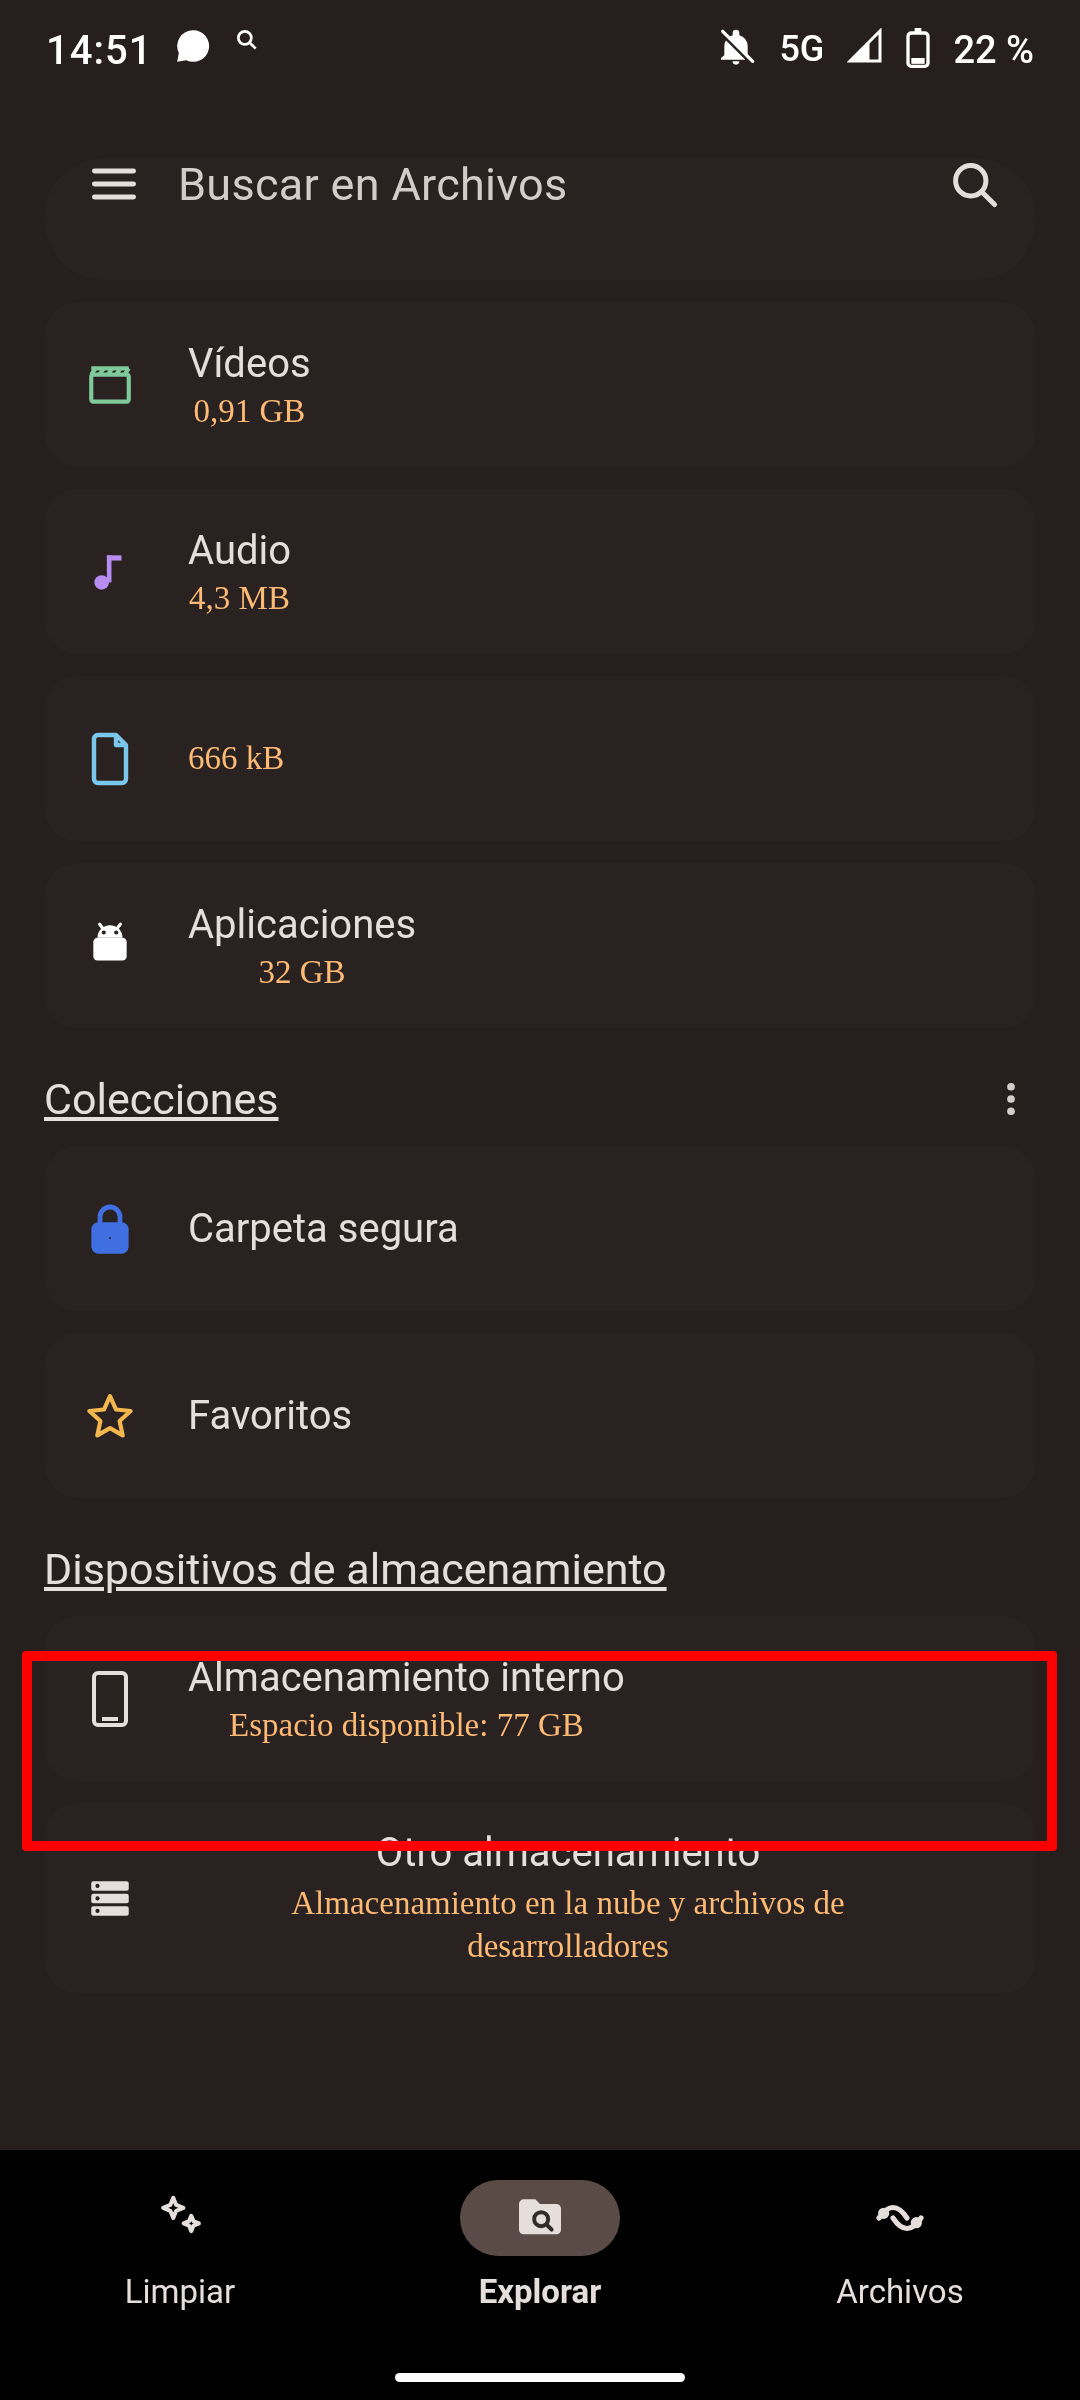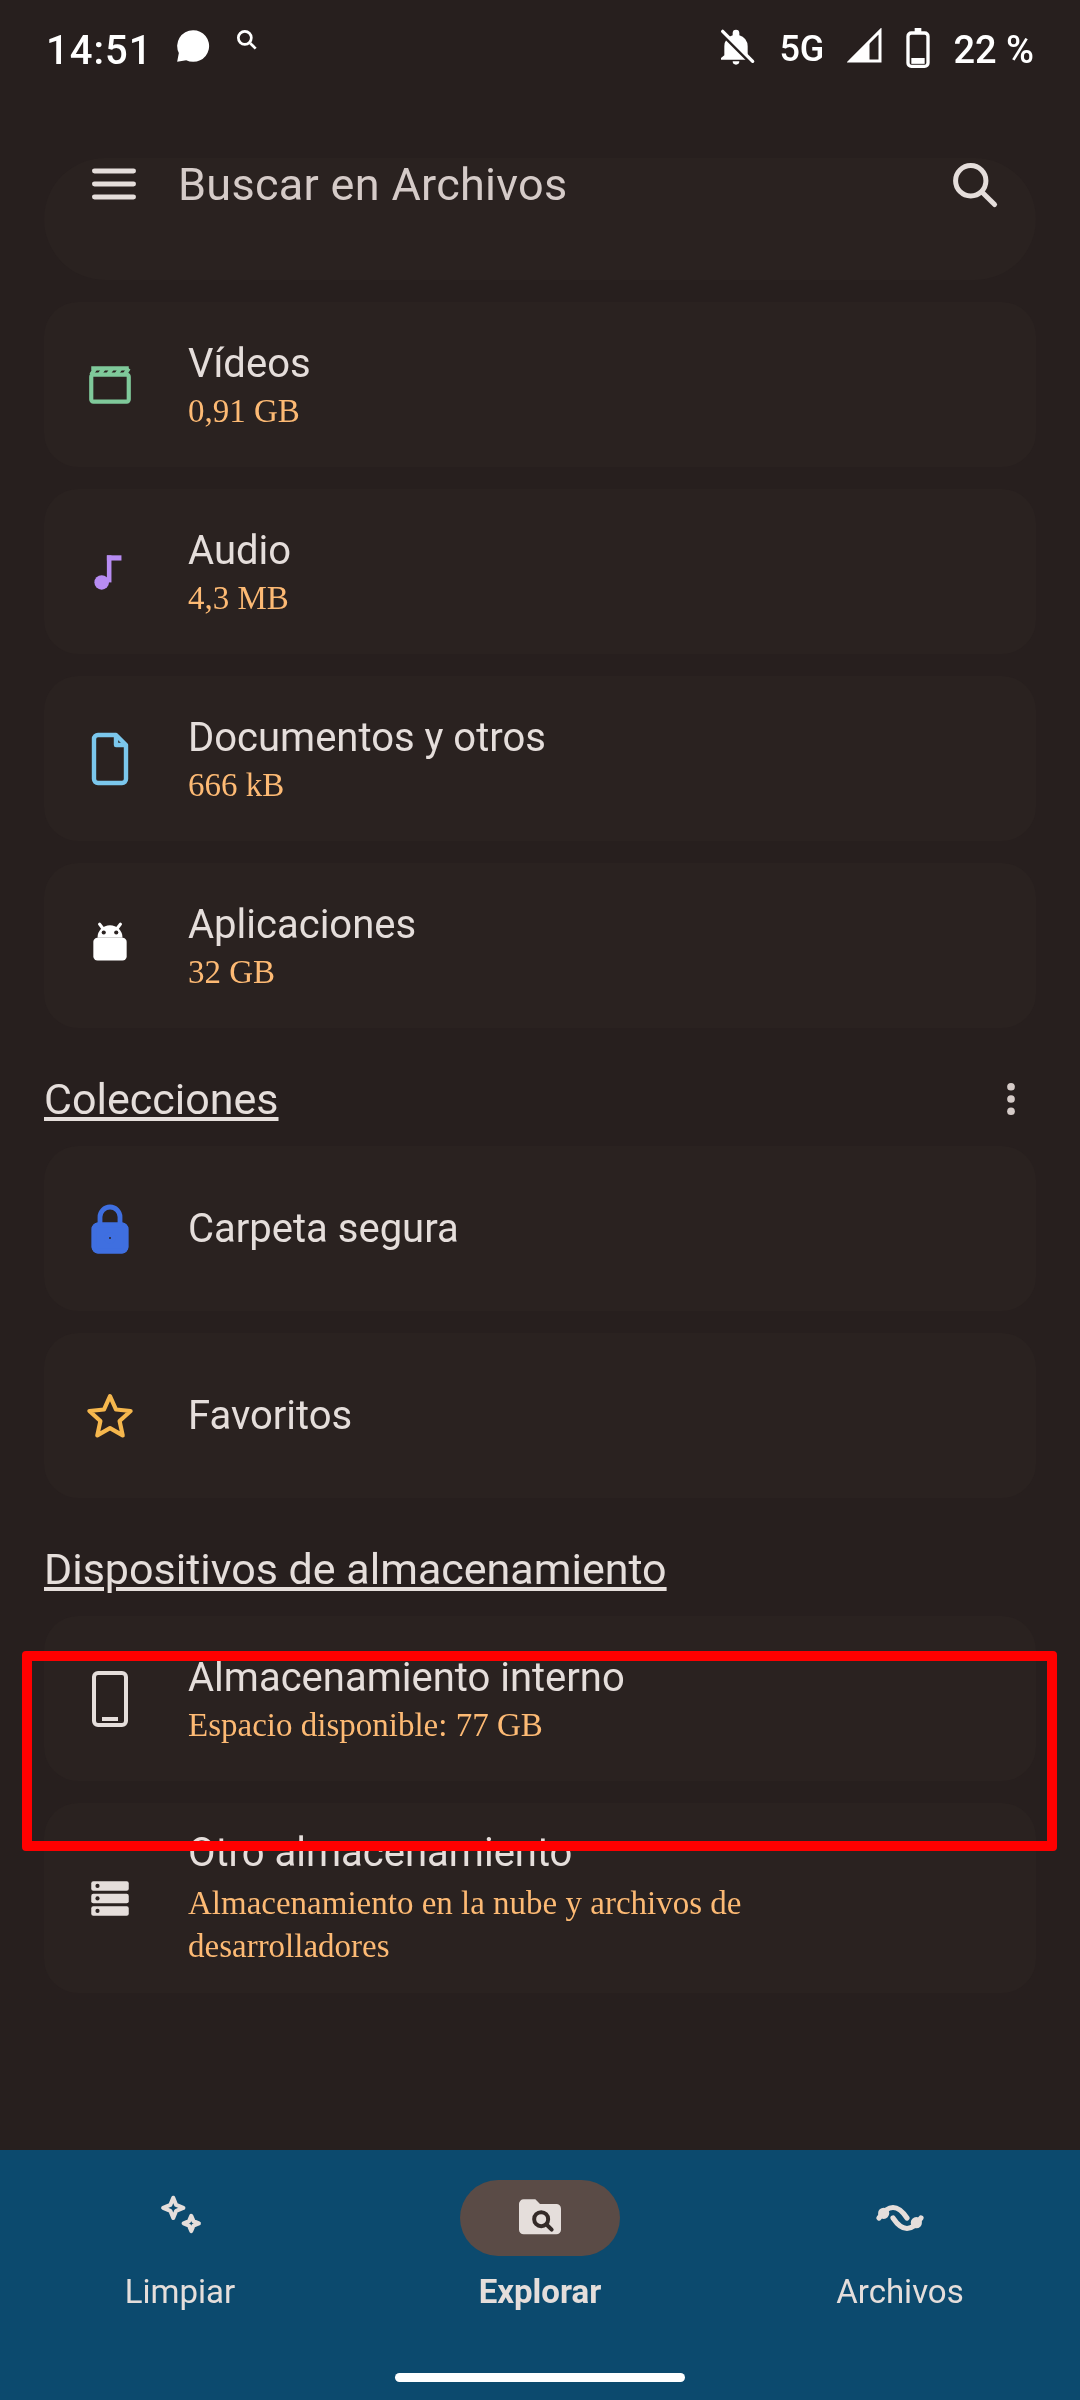--- a/index.html
+++ b/index.html
@@ -44,21 +44,21 @@
   .search-placeholder {
     flex: 1;
     font-size: 45px;
     font-weight: 400;
     color: #d5cbc8;
     letter-spacing: 0.3px;
   }
   .search-bar .search-icon { width: 52px; height: 52px; }
 
   
-  .cards { padding: 0 44px; }
+  .cards { padding: 0 44px; text-align: center; }
   .card {
     background: #2a2220;
     border-radius: 34px;
     height: 165px;
     display: flex;
     align-items: center;
     padding: 0 34px;
     margin-top: 22px;
   }
   .card:first-child { margin-top: 22px; }
@@ -101,21 +101,21 @@
     border: 10px solid #ff0000;
     pointer-events: none;
     border-radius: 4px;
   }
 
   
   .bottom-nav {
     position: absolute;
     bottom: 0; left: 0; right: 0;
     height: 250px;
-    background: #0c4a6e;
+    background: #000000;
     display: flex;
     justify-content: space-around;
     padding-top: 30px;
   }
   .nav-item {
     flex: 1;
     display: flex;
     flex-direction: column;
     align-items: center;
     gap: 16px;
@@ -232,21 +232,20 @@
   </div>
 
   <div class="card">
     <span class="card-icon">
       <svg width="48" height="56" viewBox="0 0 24 28" fill="none" stroke="#7bc7ec" stroke-width="2.2" stroke-linejoin="round">
           <path d="M6 2 h9 l5 5 v17 a2 2 0 0 1 -2 2 h-12 a2 2 0 0 1 -2 -2 v-20 a2 2 0 0 1 2 -2 z"></path>
           <path d="M15 2 v5 h5"></path>
         </svg>
     </span>
     <div class="card-texts">
-      <span class="card-title">Documentos y otros</span>
       <span class="card-sub">666 kB</span>
     </div>
   </div>
 
   <div class="card">
     <span class="card-icon">
       <svg width="50" height="50" viewBox="0 0 24 24" fill="#ffffff">
           <path d="M6 8 a6 6 0 0 1 12 0 v0 h-12z"></path>
           <rect x="4" y="8" width="16" height="11" rx="2"></rect>
           <circle cx="9" cy="5.5" r="1" fill="#2a2220"></circle>

